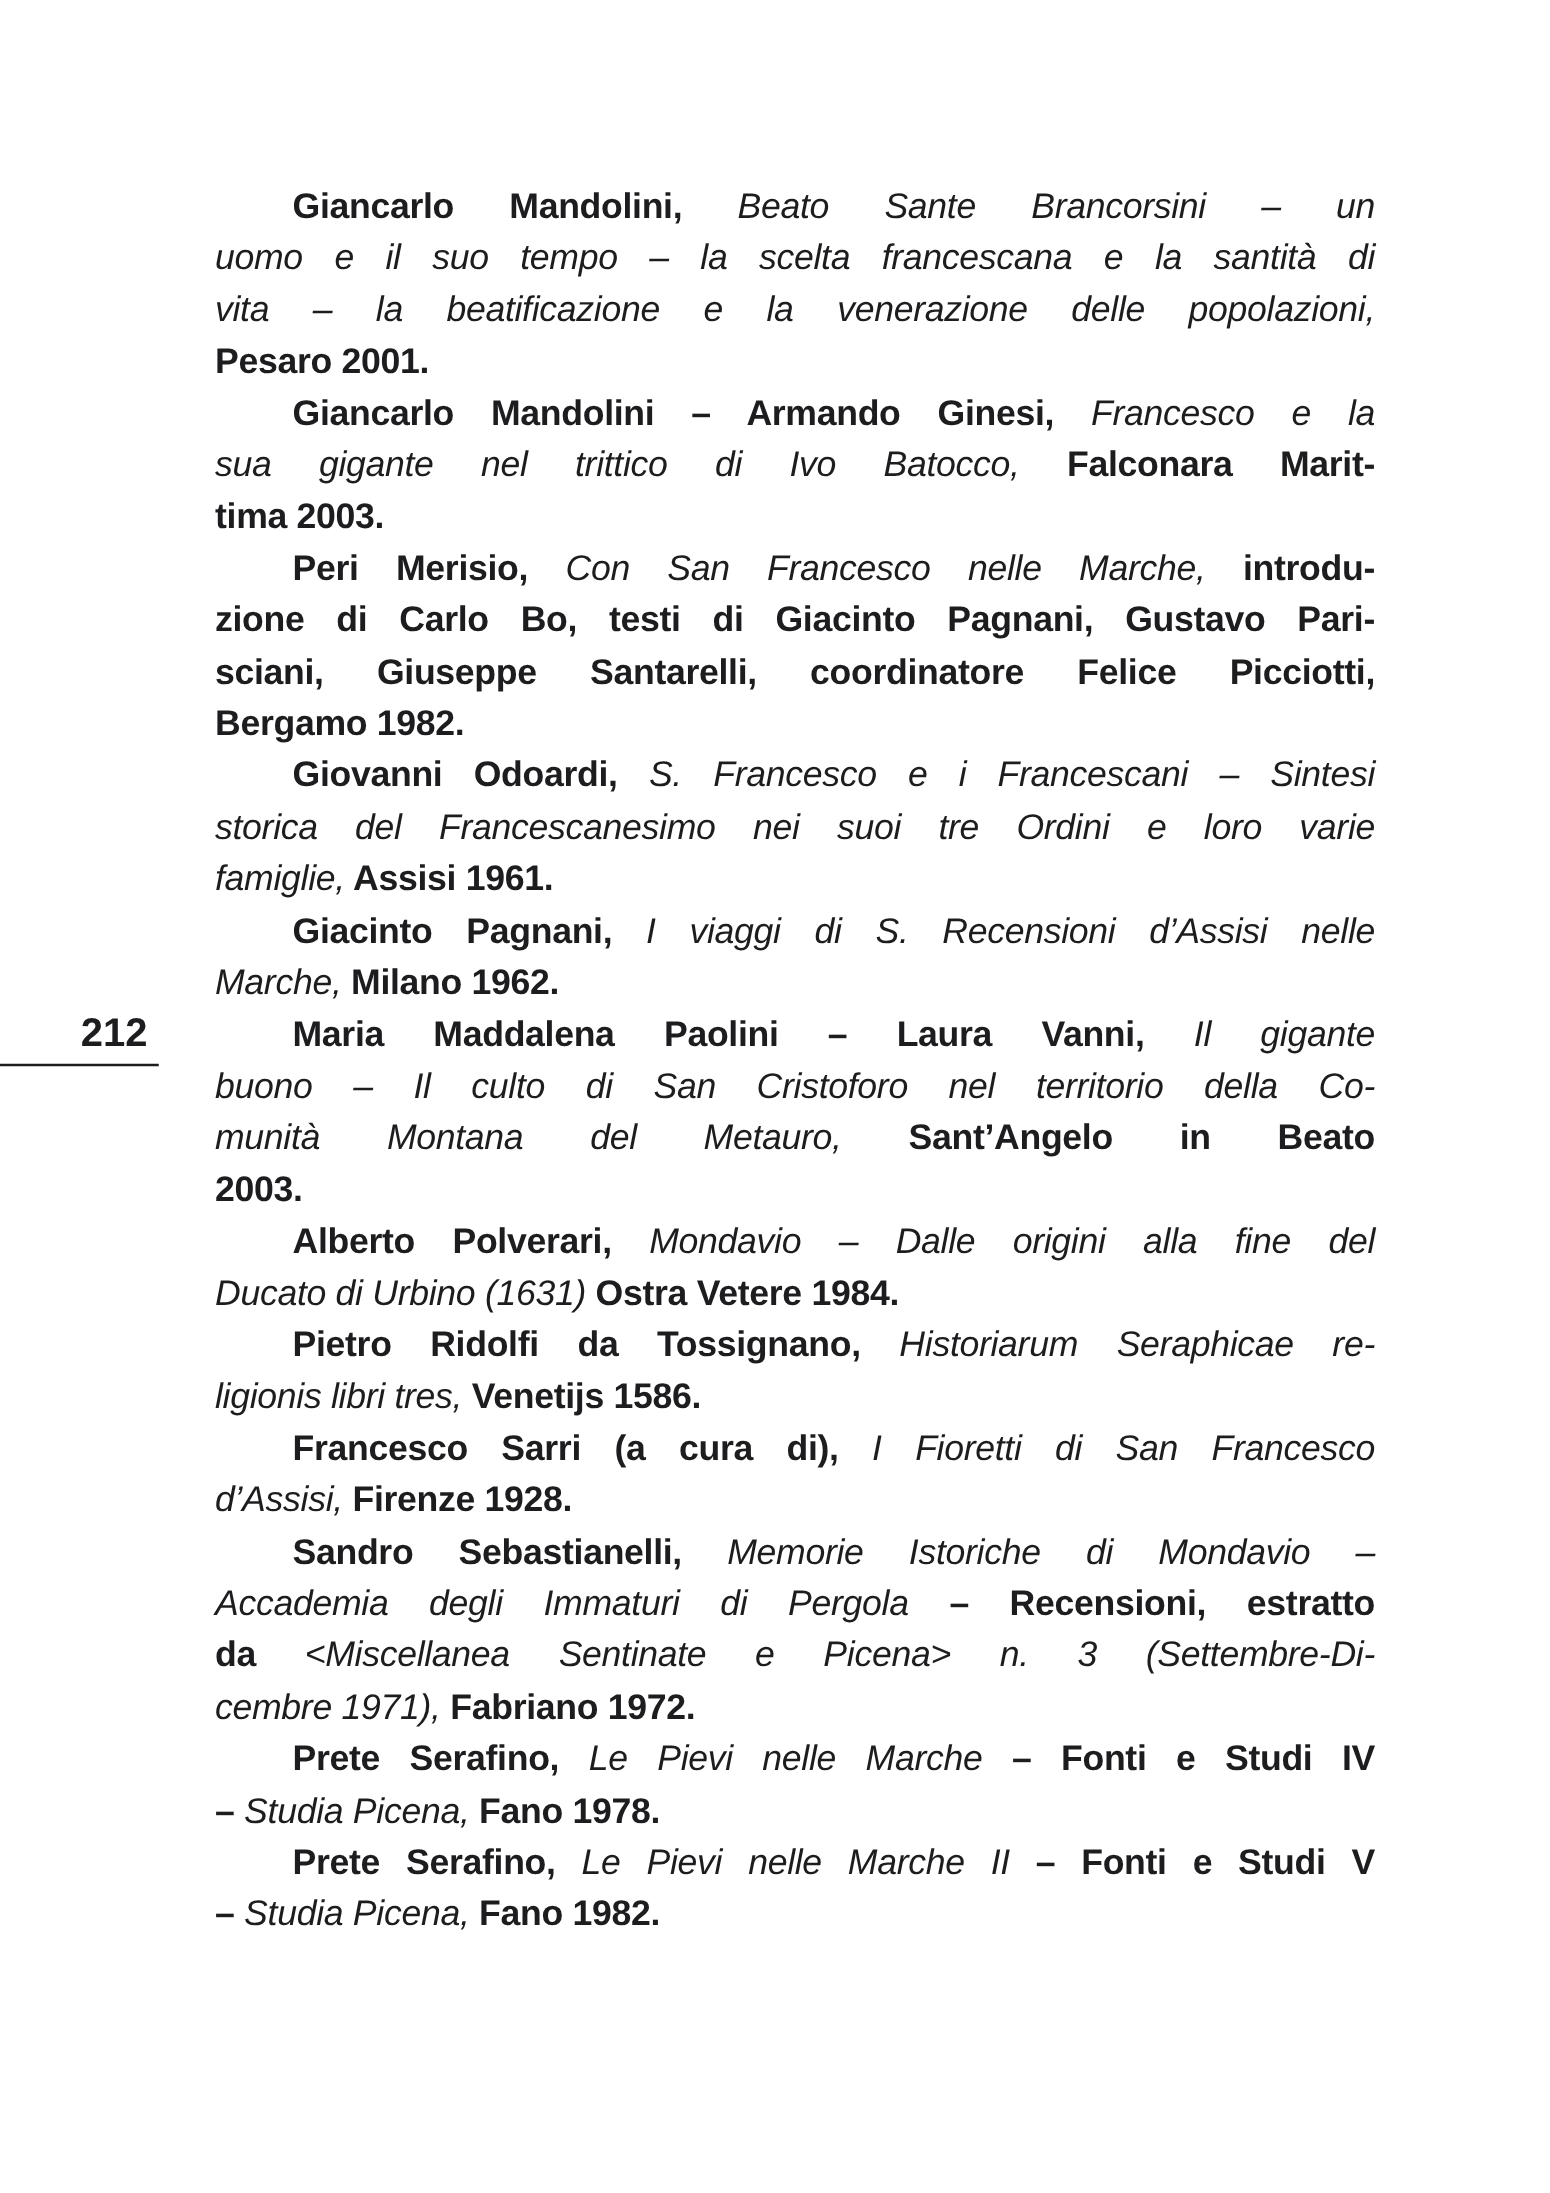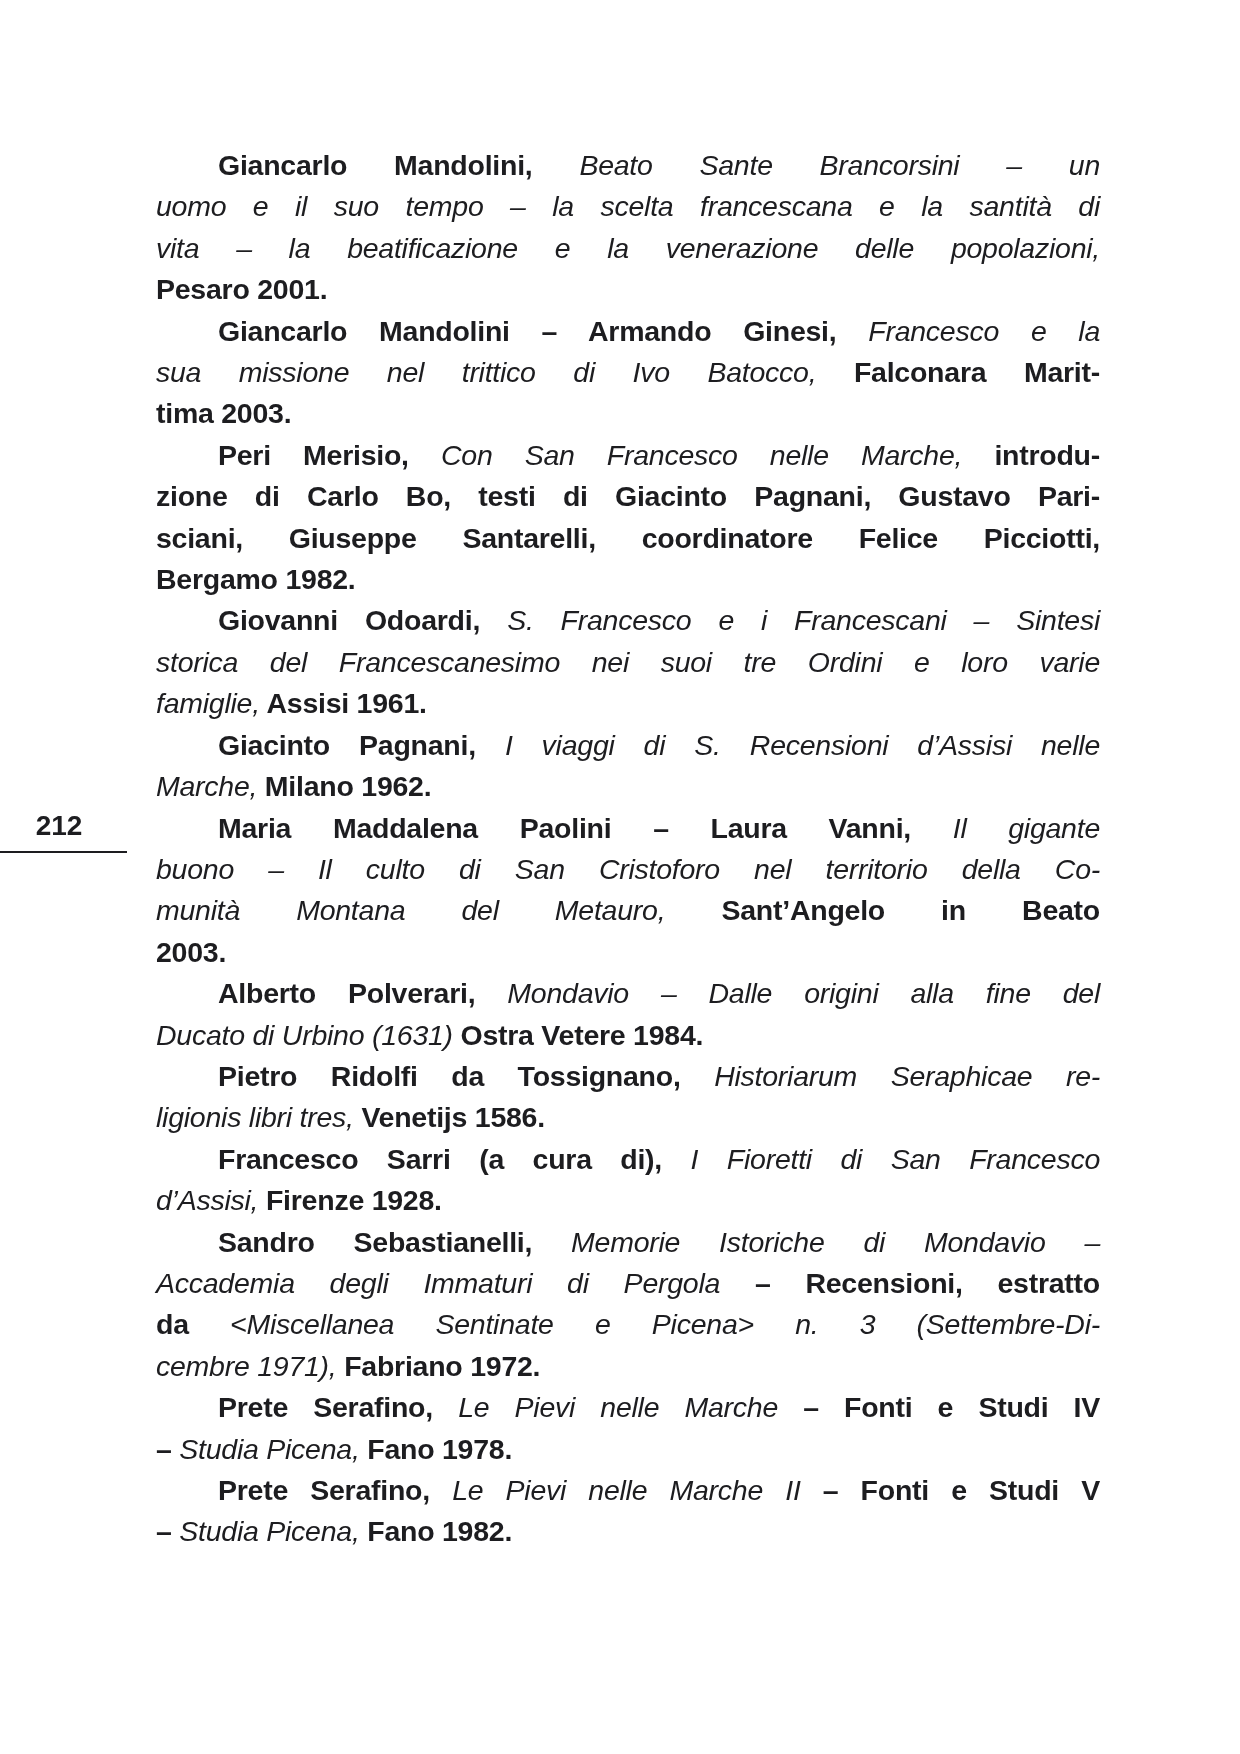--- a/index.html
+++ b/index.html
@@ -22,61 +22,61 @@
   }
   .textblock {
     position: absolute;
     left: 156px;
     top: 145px;
     width: 944px;
     font-size: 28.5px;
     line-height: 41.4px;
     letter-spacing: -0.25px;
   }
-  .entry { display: block; }
+  .entry { display: block; margin-left: 16px; }
   .line {
     text-align: justify;
     text-align-last: justify;
     white-space: normal;
   }
   .line.indent { padding-left: 62px; }
   .line.last { text-align-last: left; }
   .bold   { font-weight: 700; }
   .italic { font-style: italic; }
   .roman  { font-style: normal; font-weight: 700; }
   .pagenum {
     position: absolute;
     left: 0;
     top: 806px;
     width: 127px;
     border-bottom: 2.5px solid var(--ink);
     padding: 0 9px 5px 0;
-    text-align: center;
+    text-align: right;
     font-weight: 700;
-    font-size: 28px;
+    font-size: 32px;
     line-height: 40px;
   }
 </style>
 </head>
 <body>
 
 <div class="page">
   <div class="pagenum">
     <span>212</span>
   </div>
   <div class="textblock">
       <div class="entry">
         <div class="line indent"><span class="bold">Giancarlo Mandolini,</span><span class="italic"> Beato Sante Brancorsini – un</span></div>
         <div class="line"><span class="italic">uomo e il suo tempo – la scelta francescana e la santità di</span></div>
         <div class="line"><span class="italic">vita – la beatificazione e la venerazione delle popolazioni,</span></div>
         <div class="line last"><span class="roman">Pesaro 2001.</span></div>
       </div>
       <div class="entry">
         <div class="line indent"><span class="bold">Giancarlo Mandolini – Armando Ginesi,</span><span class="italic"> Francesco e la</span></div>
-        <div class="line"><span class="italic">sua missione nel trittico di Ivo Batocco,</span><span class="roman"> Falconara Marit-</span></div>
+        <div class="line"><span class="italic">sua gigante nel trittico di Ivo Batocco,</span><span class="roman"> Falconara Marit-</span></div>
         <div class="line last"><span class="roman">tima 2003.</span></div>
       </div>
       <div class="entry">
         <div class="line indent"><span class="bold">Peri Merisio,</span><span class="italic"> Con San Francesco nelle Marche,</span><span class="roman"> introdu-</span></div>
         <div class="line"><span class="roman">zione di Carlo Bo, testi di Giacinto Pagnani, Gustavo Pari-</span></div>
         <div class="line"><span class="roman">sciani, Giuseppe Santarelli, coordinatore Felice Picciotti,</span></div>
         <div class="line last"><span class="roman">Bergamo 1982.</span></div>
       </div>
       <div class="entry">
         <div class="line indent"><span class="bold">Giovanni Odoardi,</span><span class="italic"> S. Francesco e i Francescani – Sintesi</span></div>

